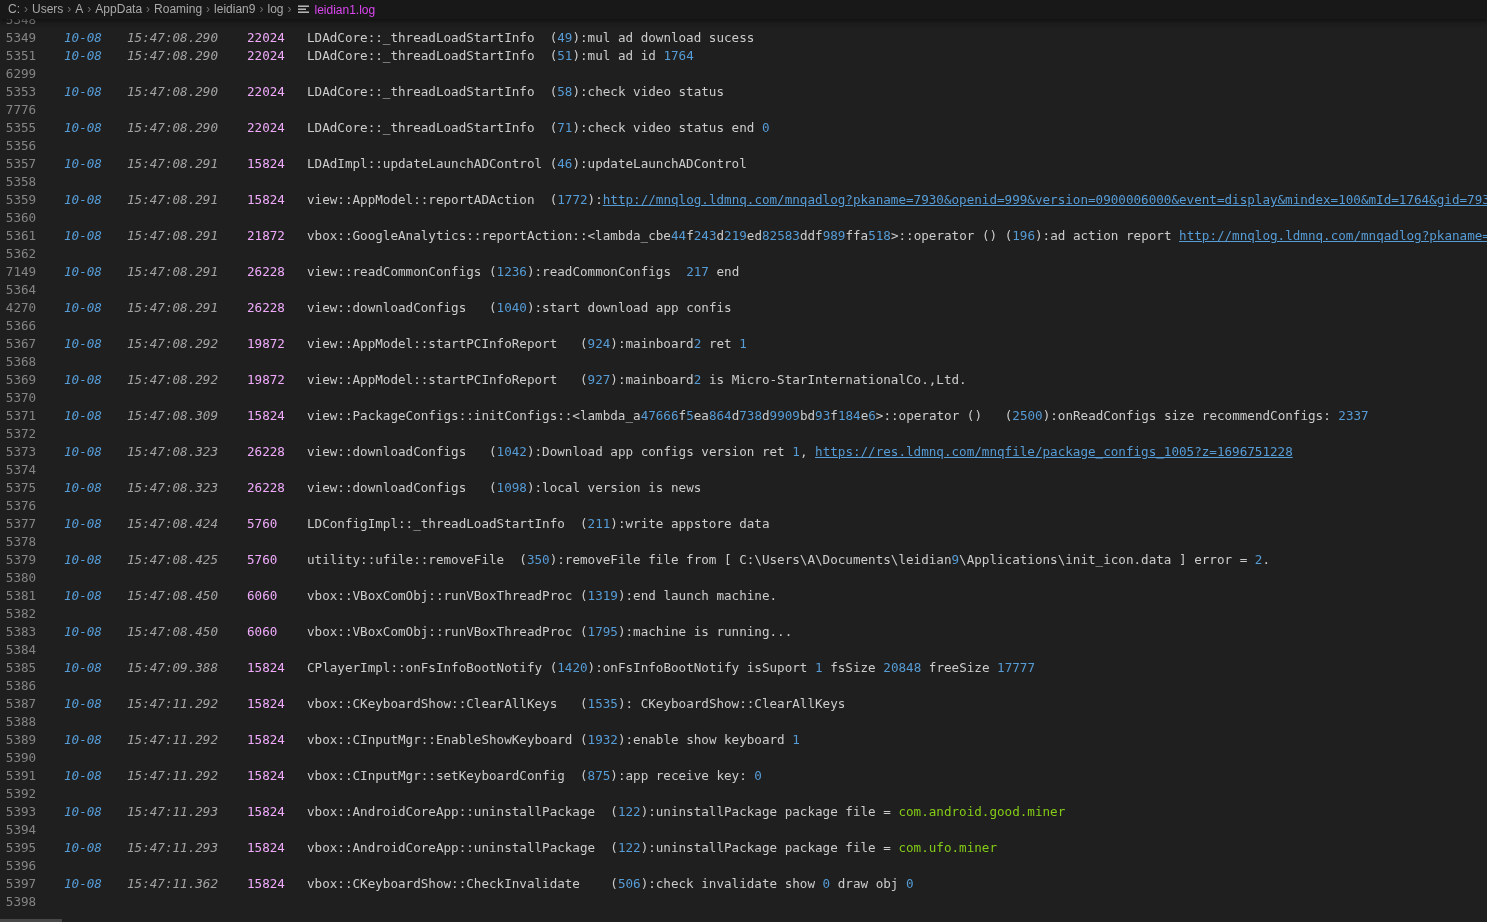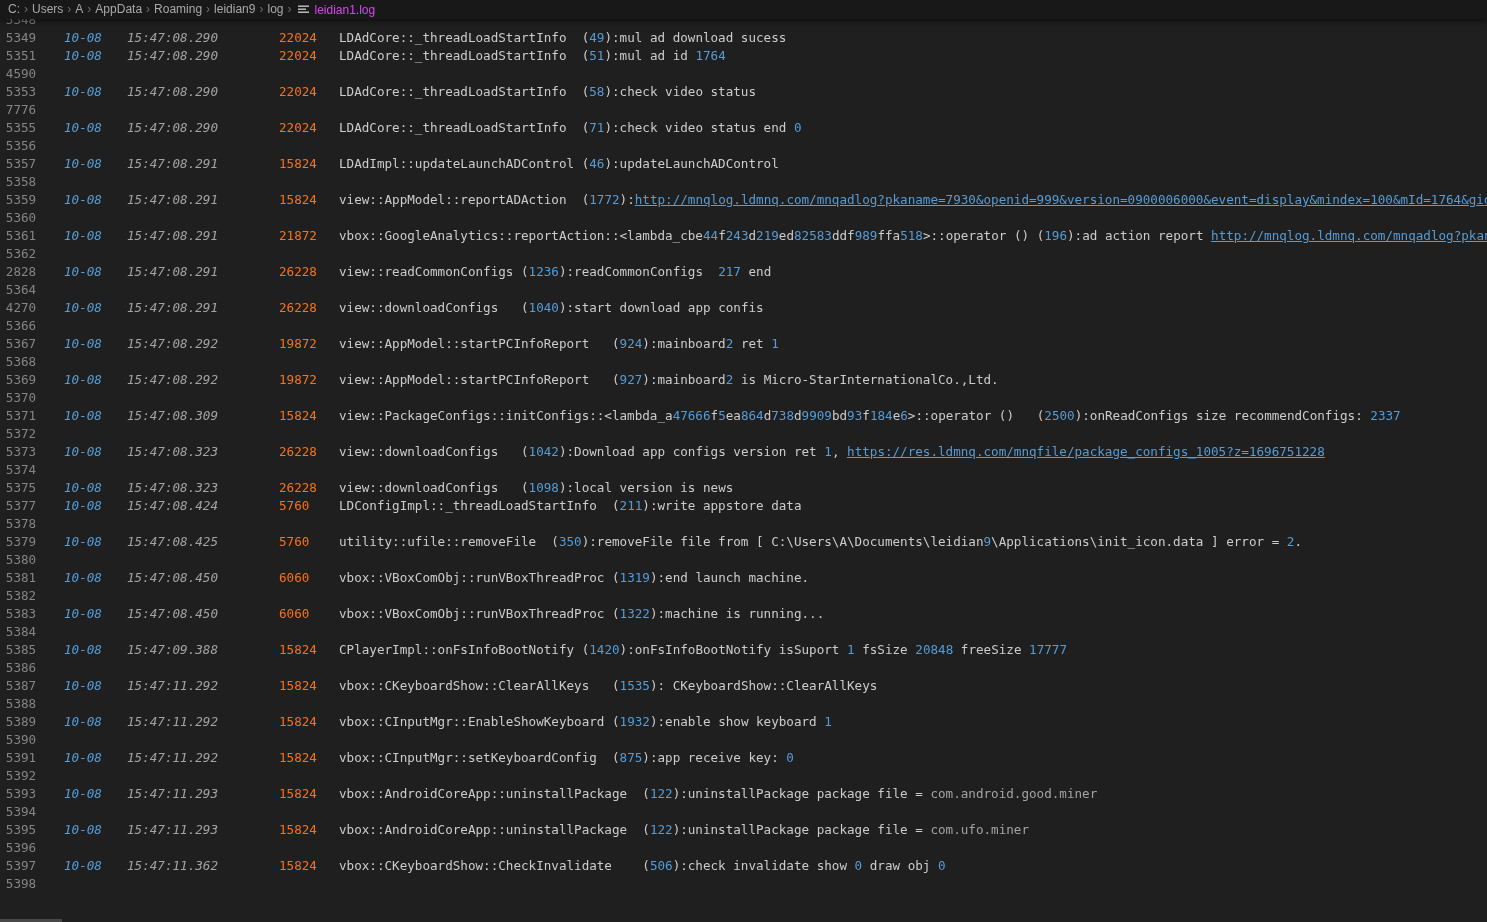--- a/index.html
+++ b/index.html
@@ -29,25 +29,25 @@
     width:1487px; overflow:hidden;
   }
   .row {
     height:18px; line-height:18px;
     display:flex; white-space:pre;
     font-size:12.6px; overflow:hidden; flex-wrap:nowrap;
   }
   .ln { flex:0 0 42px; width:42px; text-align:center; color:#858585; }
   .c-date { flex:0 0 63px; width:63px; margin-left:22px; color:#569cd6;font-style:italic; }
   .c-time { flex:0 0 120px; width:120px; color:#a3a3a3;font-style:italic; }
-  .c-pid  { flex:0 0 60px; width:60px; color:#f97316;margin-left:32px; }
+  .c-pid  { flex:0 0 60px; width:60px; color:#f0abfc; }
   .c-msg  { flex:0 0 auto; color:#cccccc; }
   .seg-f { color:#cccccc; }
   .seg-n { color:#569cd6; }
-  .seg-p { color:#a3a3a3; }
+  .seg-p { color:#84cc16; }
   .seg-l { color:#569cd6; text-decoration:underline; cursor:pointer; }
 
   
   .hscroll {
     position:fixed; left:0; bottom:0;
     width:62px; height:3px;
     background:rgba(121,121,121,0.45);
     z-index:5; cursor:pointer;
   }
 </style>
@@ -76,51 +76,52 @@
           <rect x="1" y="8.5" width="11" height="1.4" fill="#c5c5c5"></rect>
         </svg></span>
       <span>leidian1.log</span>
     </span>
   </div>
 
 <div class="log" id="log">
     <div class="row"><span class="ln">5348</span></div>
     <div class="row"><span class="ln">5349</span><span class="c-date">10-08</span><span class="c-time">15:47:08.290</span><span class="c-pid">22024</span><span class="c-msg"><span class="seg-f">LDAdCore::_threadLoadStartInfo  (</span><span class="seg-n">49</span><span class="seg-f">):mul ad download sucess</span></span></div>
     <div class="row"><span class="ln">5351</span><span class="c-date">10-08</span><span class="c-time">15:47:08.290</span><span class="c-pid">22024</span><span class="c-msg"><span class="seg-f">LDAdCore::_threadLoadStartInfo  (</span><span class="seg-n">51</span><span class="seg-f">):mul ad id </span><span class="seg-n">1764</span></span></div>
-    <div class="row"><span class="ln">4590</span></div>
+    <div class="row"><span class="ln">6299</span></div>
     <div class="row"><span class="ln">5353</span><span class="c-date">10-08</span><span class="c-time">15:47:08.290</span><span class="c-pid">22024</span><span class="c-msg"><span class="seg-f">LDAdCore::_threadLoadStartInfo  (</span><span class="seg-n">58</span><span class="seg-f">):check video status</span></span></div>
     <div class="row"><span class="ln">7776</span></div>
     <div class="row"><span class="ln">5355</span><span class="c-date">10-08</span><span class="c-time">15:47:08.290</span><span class="c-pid">22024</span><span class="c-msg"><span class="seg-f">LDAdCore::_threadLoadStartInfo  (</span><span class="seg-n">71</span><span class="seg-f">):check video status end </span><span class="seg-n">0</span></span></div>
     <div class="row"><span class="ln">5356</span></div>
     <div class="row"><span class="ln">5357</span><span class="c-date">10-08</span><span class="c-time">15:47:08.291</span><span class="c-pid">15824</span><span class="c-msg"><span class="seg-f">LDAdImpl::updateLaunchADControl (</span><span class="seg-n">46</span><span class="seg-f">):updateLaunchADControl</span></span></div>
     <div class="row"><span class="ln">5358</span></div>
     <div class="row"><span class="ln">5359</span><span class="c-date">10-08</span><span class="c-time">15:47:08.291</span><span class="c-pid">15824</span><span class="c-msg"><span class="seg-f">view::AppModel::reportADAction  (</span><span class="seg-n">1772</span><span class="seg-f">):</span><span class="seg-l">http://mnqlog.ldmnq.com/mnqadlog?pkaname=7930&amp;openid=999&amp;version=0900006000&amp;event=display&amp;mindex=100&amp;mId=1764&amp;gid=7930</span></span></div>
     <div class="row"><span class="ln">5360</span></div>
     <div class="row"><span class="ln">5361</span><span class="c-date">10-08</span><span class="c-time">15:47:08.291</span><span class="c-pid">21872</span><span class="c-msg"><span class="seg-f">vbox::GoogleAnalytics::reportAction::&lt;lambda_cbe</span><span class="seg-n">44</span><span class="seg-f">f</span><span class="seg-n">243</span><span class="seg-f">d</span><span class="seg-n">219</span><span class="seg-f">ed</span><span class="seg-n">82583</span><span class="seg-f">ddf</span><span class="seg-n">989</span><span class="seg-f">ffa</span><span class="seg-n">518</span><span class="seg-f">&gt;::operator () (</span><span class="seg-n">196</span><span class="seg-f">):ad action report </span><span class="seg-l">http://mnqlog.ldmnq.com/mnqadlog?pkaname=7930&amp;openid=999</span></span></div>
     <div class="row"><span class="ln">5362</span></div>
-    <div class="row"><span class="ln">2828</span><span class="c-date">10-08</span><span class="c-time">15:47:08.291</span><span class="c-pid">26228</span><span class="c-msg"><span class="seg-f">view::readCommonConfigs (</span><span class="seg-n">1236</span><span class="seg-f">):readCommonConfigs  </span><span class="seg-n">217</span><span class="seg-f"> end</span></span></div>
+    <div class="row"><span class="ln">7149</span><span class="c-date">10-08</span><span class="c-time">15:47:08.291</span><span class="c-pid">26228</span><span class="c-msg"><span class="seg-f">view::readCommonConfigs (</span><span class="seg-n">1236</span><span class="seg-f">):readCommonConfigs  </span><span class="seg-n">217</span><span class="seg-f"> end</span></span></div>
     <div class="row"><span class="ln">5364</span></div>
     <div class="row"><span class="ln">4270</span><span class="c-date">10-08</span><span class="c-time">15:47:08.291</span><span class="c-pid">26228</span><span class="c-msg"><span class="seg-f">view::downloadConfigs   (</span><span class="seg-n">1040</span><span class="seg-f">):start download app confis</span></span></div>
     <div class="row"><span class="ln">5366</span></div>
     <div class="row"><span class="ln">5367</span><span class="c-date">10-08</span><span class="c-time">15:47:08.292</span><span class="c-pid">19872</span><span class="c-msg"><span class="seg-f">view::AppModel::startPCInfoReport   (</span><span class="seg-n">924</span><span class="seg-f">):mainboard</span><span class="seg-n">2</span><span class="seg-f"> ret </span><span class="seg-n">1</span></span></div>
     <div class="row"><span class="ln">5368</span></div>
     <div class="row"><span class="ln">5369</span><span class="c-date">10-08</span><span class="c-time">15:47:08.292</span><span class="c-pid">19872</span><span class="c-msg"><span class="seg-f">view::AppModel::startPCInfoReport   (</span><span class="seg-n">927</span><span class="seg-f">):mainboard</span><span class="seg-n">2</span><span class="seg-f"> is Micro-StarInternationalCo.,Ltd.</span></span></div>
     <div class="row"><span class="ln">5370</span></div>
     <div class="row"><span class="ln">5371</span><span class="c-date">10-08</span><span class="c-time">15:47:08.309</span><span class="c-pid">15824</span><span class="c-msg"><span class="seg-f">view::PackageConfigs::initConfigs::&lt;lambda_a</span><span class="seg-n">47666</span><span class="seg-f">f</span><span class="seg-n">5</span><span class="seg-f">ea</span><span class="seg-n">864</span><span class="seg-f">d</span><span class="seg-n">738</span><span class="seg-f">d</span><span class="seg-n">9909</span><span class="seg-f">bd</span><span class="seg-n">93</span><span class="seg-f">f</span><span class="seg-n">184</span><span class="seg-f">e</span><span class="seg-n">6</span><span class="seg-f">&gt;::operator ()   (</span><span class="seg-n">2500</span><span class="seg-f">):onReadConfigs size recommendConfigs: </span><span class="seg-n">2337</span></span></div>
     <div class="row"><span class="ln">5372</span></div>
     <div class="row"><span class="ln">5373</span><span class="c-date">10-08</span><span class="c-time">15:47:08.323</span><span class="c-pid">26228</span><span class="c-msg"><span class="seg-f">view::downloadConfigs   (</span><span class="seg-n">1042</span><span class="seg-f">):Download app configs version ret </span><span class="seg-n">1</span><span class="seg-f">, </span><span class="seg-l">https://res.ldmnq.com/mnqfile/package_configs_1005?z=1696751228</span></span></div>
     <div class="row"><span class="ln">5374</span></div>
     <div class="row"><span class="ln">5375</span><span class="c-date">10-08</span><span class="c-time">15:47:08.323</span><span class="c-pid">26228</span><span class="c-msg"><span class="seg-f">view::downloadConfigs   (</span><span class="seg-n">1098</span><span class="seg-f">):local version is news</span></span></div>
+    <div class="row"><span class="ln">5376</span></div>
     <div class="row"><span class="ln">5377</span><span class="c-date">10-08</span><span class="c-time">15:47:08.424</span><span class="c-pid">5760</span><span class="c-msg"><span class="seg-f">LDConfigImpl::_threadLoadStartInfo  (</span><span class="seg-n">211</span><span class="seg-f">):write appstore data</span></span></div>
     <div class="row"><span class="ln">5378</span></div>
     <div class="row"><span class="ln">5379</span><span class="c-date">10-08</span><span class="c-time">15:47:08.425</span><span class="c-pid">5760</span><span class="c-msg"><span class="seg-f">utility::ufile::removeFile  (</span><span class="seg-n">350</span><span class="seg-f">):removeFile file from [ C:\Users\A\Documents\leidian</span><span class="seg-n">9</span><span class="seg-f">\Applications\init_icon.data ] error = </span><span class="seg-n">2</span><span class="seg-f">.</span></span></div>
     <div class="row"><span class="ln">5380</span></div>
     <div class="row"><span class="ln">5381</span><span class="c-date">10-08</span><span class="c-time">15:47:08.450</span><span class="c-pid">6060</span><span class="c-msg"><span class="seg-f">vbox::VBoxComObj::runVBoxThreadProc (</span><span class="seg-n">1319</span><span class="seg-f">):end launch machine.</span></span></div>
     <div class="row"><span class="ln">5382</span></div>
-    <div class="row"><span class="ln">5383</span><span class="c-date">10-08</span><span class="c-time">15:47:08.450</span><span class="c-pid">6060</span><span class="c-msg"><span class="seg-f">vbox::VBoxComObj::runVBoxThreadProc (</span><span class="seg-n">1322</span><span class="seg-f">):machine is running...</span></span></div>
+    <div class="row"><span class="ln">5383</span><span class="c-date">10-08</span><span class="c-time">15:47:08.450</span><span class="c-pid">6060</span><span class="c-msg"><span class="seg-f">vbox::VBoxComObj::runVBoxThreadProc (</span><span class="seg-n">1795</span><span class="seg-f">):machine is running...</span></span></div>
     <div class="row"><span class="ln">5384</span></div>
     <div class="row"><span class="ln">5385</span><span class="c-date">10-08</span><span class="c-time">15:47:09.388</span><span class="c-pid">15824</span><span class="c-msg"><span class="seg-f">CPlayerImpl::onFsInfoBootNotify (</span><span class="seg-n">1420</span><span class="seg-f">):onFsInfoBootNotify isSuport </span><span class="seg-n">1</span><span class="seg-f"> fsSize </span><span class="seg-n">20848</span><span class="seg-f"> freeSize </span><span class="seg-n">17777</span></span></div>
     <div class="row"><span class="ln">5386</span></div>
     <div class="row"><span class="ln">5387</span><span class="c-date">10-08</span><span class="c-time">15:47:11.292</span><span class="c-pid">15824</span><span class="c-msg"><span class="seg-f">vbox::CKeyboardShow::ClearAllKeys   (</span><span class="seg-n">1535</span><span class="seg-f">): CKeyboardShow::ClearAllKeys</span></span></div>
     <div class="row"><span class="ln">5388</span></div>
     <div class="row"><span class="ln">5389</span><span class="c-date">10-08</span><span class="c-time">15:47:11.292</span><span class="c-pid">15824</span><span class="c-msg"><span class="seg-f">vbox::CInputMgr::EnableShowKeyboard (</span><span class="seg-n">1932</span><span class="seg-f">):enable show keyboard </span><span class="seg-n">1</span></span></div>
     <div class="row"><span class="ln">5390</span></div>
     <div class="row"><span class="ln">5391</span><span class="c-date">10-08</span><span class="c-time">15:47:11.292</span><span class="c-pid">15824</span><span class="c-msg"><span class="seg-f">vbox::CInputMgr::setKeyboardConfig  (</span><span class="seg-n">875</span><span class="seg-f">):app receive key: </span><span class="seg-n">0</span></span></div>
     <div class="row"><span class="ln">5392</span></div>
     <div class="row"><span class="ln">5393</span><span class="c-date">10-08</span><span class="c-time">15:47:11.293</span><span class="c-pid">15824</span><span class="c-msg"><span class="seg-f">vbox::AndroidCoreApp::uninstallPackage  (</span><span class="seg-n">122</span><span class="seg-f">):uninstallPackage package file = </span><span class="seg-p">com.android.good.miner</span></span></div>

